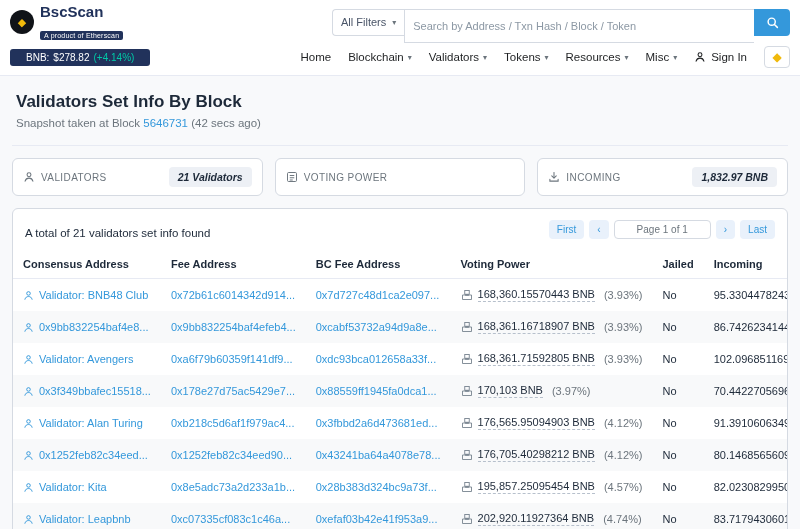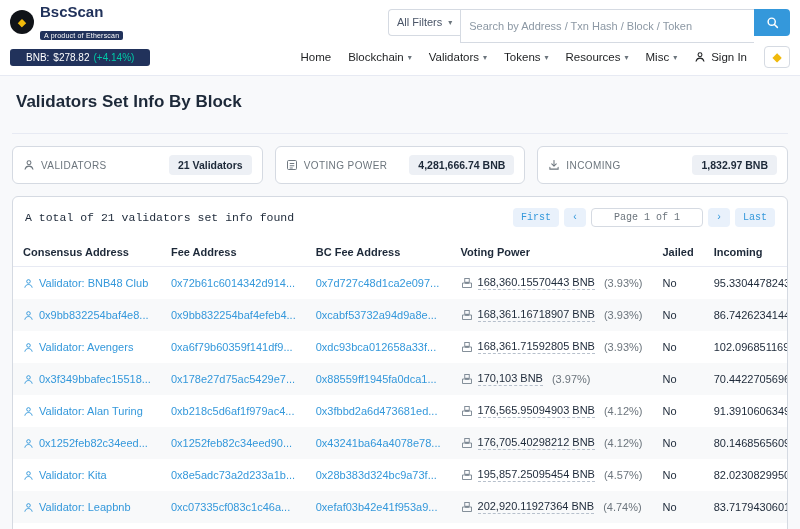--- a/index.html
+++ b/index.html
@@ -13,21 +13,21 @@
   
   .topbar { display:flex; justify-content:space-between; align-items:center;
     padding: 4px 10px; background:#fff; }
   .logo-wrap { display:flex; align-items:center; gap:6px; }
   .logo-mark { width:24px; height:24px; border-radius:50%; background:#101318;
     display:flex; align-items:center; justify-content:center; color:#f0b90b; font-size:11px; }
   .logo-text-col { display:flex; flex-direction:column; gap:12px; }
   .logo-title { font-size:15px; font-weight:bold; color:#21325b; line-height:1; }
   .logo-tagline { font-size:7px; color:#fff; background:#21325b; padding:1px 4px;
     border-radius:2px; width:max-content; letter-spacing:.2px; }
-  .search-group { display:flex; height:27px; width:402px; }
+  .search-group { display:flex; height:27px; width:458px; }
   .filters-select { display:flex; align-items:center; gap:6px; padding:0 8px;
     border:1px solid #d5dae2; border-right:none; border-radius:4px 0 0 4px;
     font-size:11px; color:#4a5568; background:#fff; cursor:pointer; white-space:nowrap; }
   .filters-caret { font-size:8px; color:#6c757d; }
   .search-input { flex:1; border:1px solid #d5dae2; border-right:none; padding:16px 8px;
     font-size:11px; color:#1d2939; outline:none; font-family:inherit; }
   .search-input::placeholder { color:#8c98a4; }
   .search-btn { width:36px; border:none; background:#3498db; border-radius:0 4px 4px 0;
     display:flex; align-items:center; justify-content:center; cursor:pointer; }
 
@@ -52,26 +52,26 @@
   .page-title { font-size:17px; font-weight:600; color:#1d2939; margin-bottom:5px; }
   .snapshot { font-size:11.5px; color:#6c757d; }
   .snapshot a { color:#3498db; }
 
   .stats-row { display:flex; gap:12px; margin:12px 0; }
   .stat-card { flex:1; background:#fff; border:1px solid #d5dae2; border-radius:6px;
     padding:8px 10px; display:flex; justify-content:space-between; align-items:center; }
   .stat-label { display:flex; align-items:center; gap:6px; color:#6c757d; font-size:10px;
     letter-spacing:.4px; }
   .stat-value { background:#edf0f5; color:#1d2939; font-size:10.5px; font-weight:bold;
-    padding:4px 9px; border-radius:4px; }
+    padding:4px 9px; border-radius:4px;font-style:italic; }
 
   .table-card { background:#fff; border:1px solid #d5dae2; border-radius:6px 6px 0 0;
     overflow:hidden; }
-  .table-card-header { display:flex; justify-content:space-between; align-items:center;
-    padding:11px 12px;font-family:Liberation Mono, monospace; }
+  .table-card-header { display:flex; justify-content:space-between; align-items:flex-end;
+    padding:11px 12px; }
   .summary { font-size:11.5px; color:#1d2939; }
   .pagination { display:flex; align-items:center; gap:5px; }
   .page-btn { background:#e9f1fb; color:#3498db; font-size:10px; padding:4px 8px;
     border:none; border-radius:4px; cursor:pointer; font-family:inherit; }
   .page-indicator { background:#fff; border:1px solid #d5dae2; color:#6c757d; font-size:10px;
     padding:3px 22px; border-radius:4px; }
 
   table { width:100%; border-collapse:collapse; font-size:11px; }
   thead th { text-align:left; padding:8px 10px; color:#1d2939; font-size:11px;
     border-bottom:1px solid #e7eaf3; white-space:nowrap;margin-top:31px; }
@@ -154,20 +154,25 @@
     <span class="gem-btn">
       <span class="gem-glyph">◆</span>
     </span>
   </div>
 </div>
 
 <div class="content">
 
   <div class="title-block">
     <div class="page-title">Validators Set Info By Block</div>
+    <div class="snapshot">
+      <span>Snapshot taken at Block</span>
+      <a href="#">5646731</a>
+      <span>(42 secs ago)</span>
+    </div>
   </div>
 
   <div class="stats-row">
     <div class="stat-card">
       <span class="stat-label">
         <span class="row-icon">
           <svg viewBox="0 0 16 16" width="12" height="12">
               <circle cx="8" cy="5" r="2.6" fill="none" stroke="#6c757d" stroke-width="1.4"></circle>
               <path d="M2.8 13.5c.8-3 2.8-4 5.2-4s4.4 1 5.2 4" fill="none" stroke="#6c757d" stroke-width="1.4" stroke-linecap="round"></path>
             </svg>
@@ -181,21 +186,20 @@
         <span class="row-icon">
           <svg viewBox="0 0 16 16" width="12" height="12">
               <rect x="2" y="2" width="12" height="12" rx="1.5" fill="none" stroke="#6c757d" stroke-width="1.3"></rect>
               <line x1="5" y1="6" x2="11" y2="6" stroke="#6c757d" stroke-width="1.3"></line>
               <line x1="5" y1="9" x2="11" y2="9" stroke="#6c757d" stroke-width="1.3"></line>
               <line x1="5" y1="12" x2="9" y2="12" stroke="#6c757d" stroke-width="1.3"></line>
             </svg>
         </span>
         <span>VOTING POWER</span>
       </span>
-      <span class="stat-value">4,281,666.74 BNB</span>
     </div>
     <div class="stat-card">
       <span class="stat-label">
         <span class="row-icon">
           <svg viewBox="0 0 16 16" width="12" height="12">
               <path d="M8 2v7" stroke="#6c757d" stroke-width="1.4" stroke-linecap="round"></path>
               <path d="M5 6.5L8 9.5 11 6.5" fill="none" stroke="#6c757d" stroke-width="1.4" stroke-linecap="round"></path>
               <path d="M2.5 11v2.5h11V11" fill="none" stroke="#6c757d" stroke-width="1.4" stroke-linecap="round"></path>
             </svg>
         </span>

